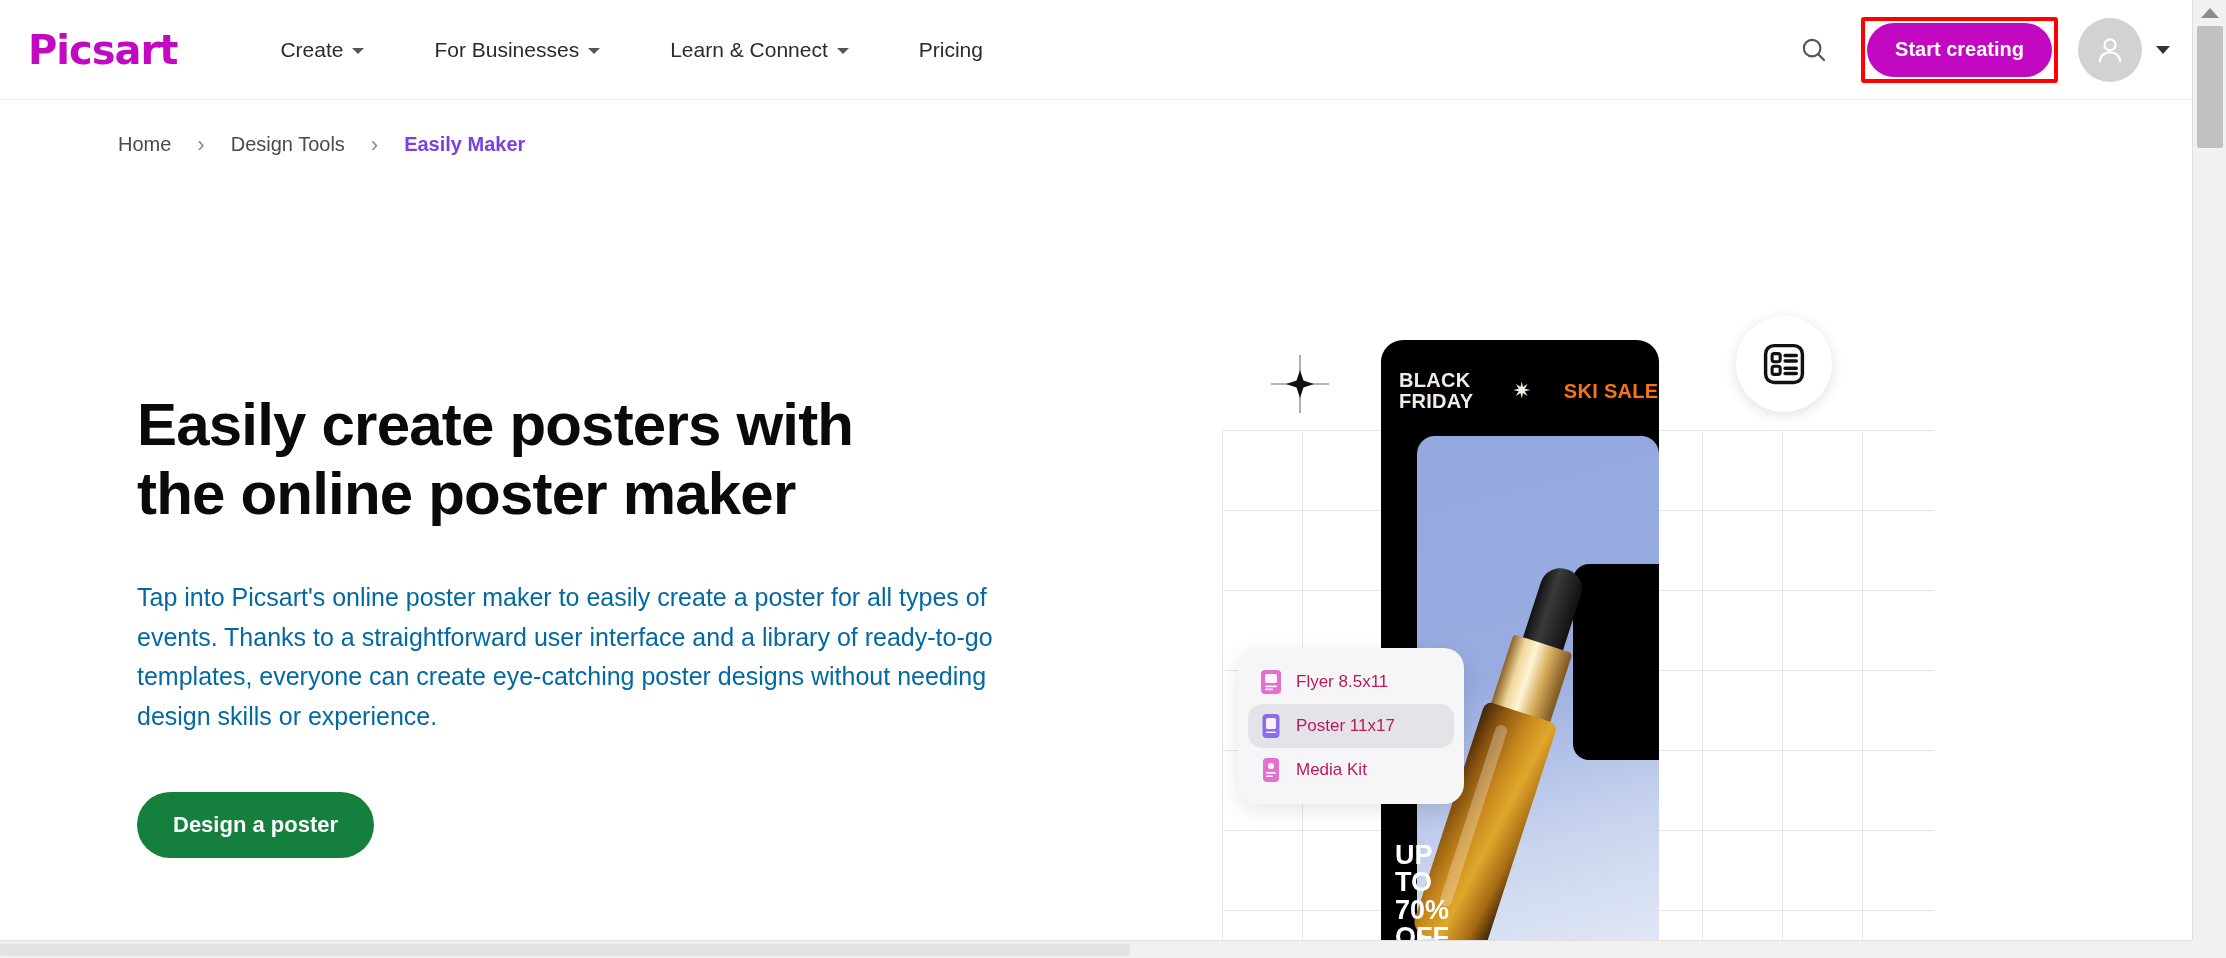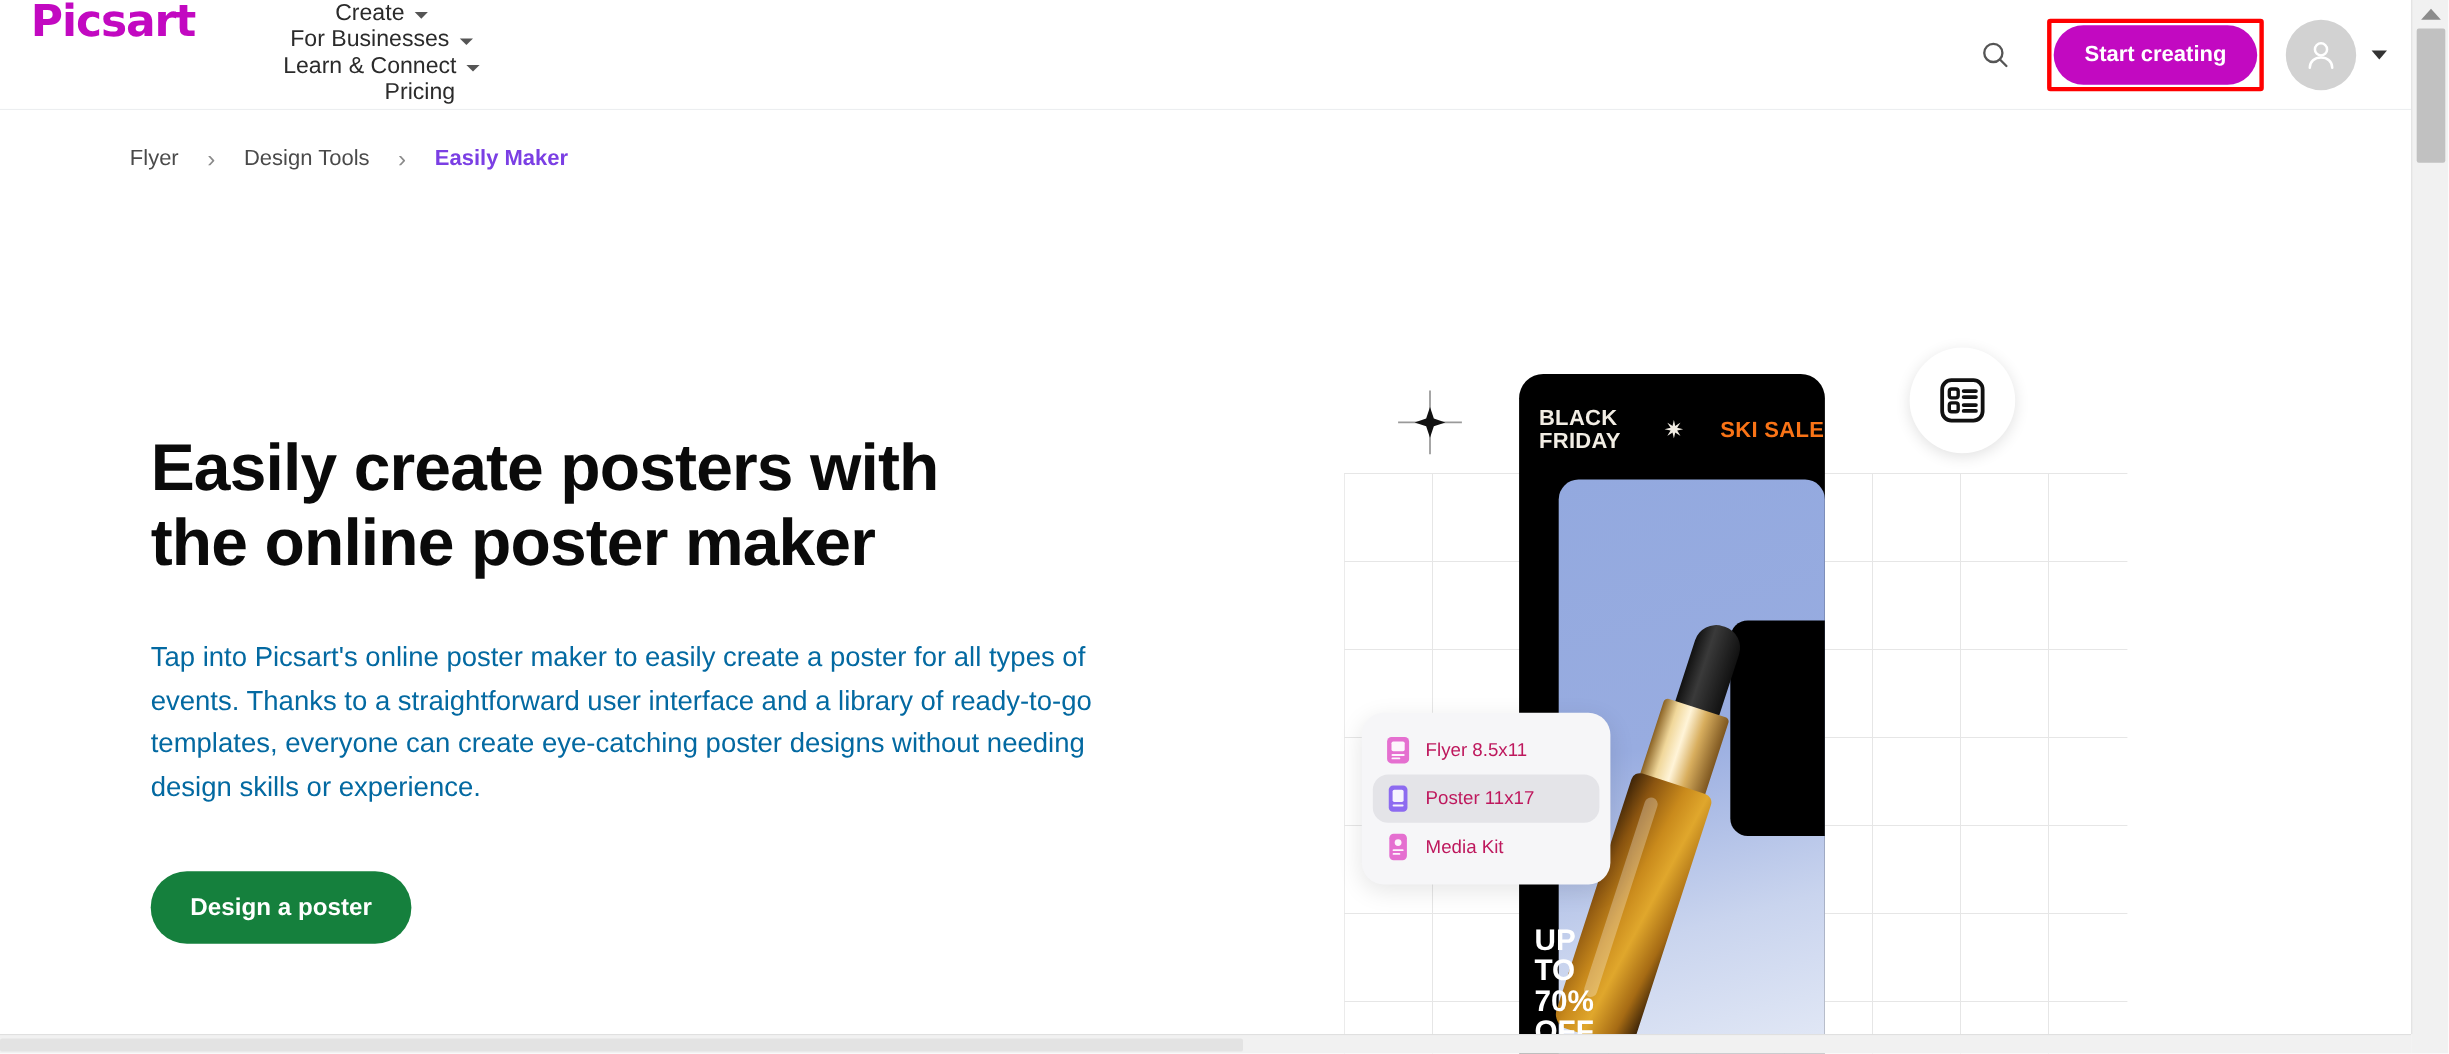--- a/index.html
+++ b/index.html
@@ -8,27 +8,27 @@
     background:#ffffff;
     font-family:"Liberation Sans", sans-serif;
     overflow:hidden;
   }
   #page { position:relative; width:2226px; height:958px; background:#fff; overflow:hidden; }
 
   
   #header {
     position:absolute; left:0; top:0; width:2192px; height:100px;
     background:#fff; border-bottom:1px solid #eceef0;
-    display:flex; 
+    display:flex; align-items:center;
   }
   #logo {
     margin-left:28px; font-size:40px; font-weight:bold; letter-spacing:-1px;
     color:#C209C1; line-height:1; font-family:"DejaVu Sans", sans-serif;
   }
-  #nav { display:flex; align-items:center; margin-left:80px; gap:0;flex-direction:column; }
+  #nav { display:flex; align-items:center; margin-left:103px; gap:0; }
   .nav-item {
     display:flex; align-items:center; gap:9px;
     font-size:21px; color:#2b2b2b; cursor:pointer; white-space:nowrap;
     padding:0 0; margin-right:70px;
   }
   .nav-item:last-child { margin-right:0; }
   .chev {
     width:0; height:0; border-left:6px solid transparent; border-right:6px solid transparent;
     border-top:6px solid #555; margin-top:3px;
   }
@@ -243,21 +243,21 @@
           <circle cx="12" cy="8.4" r="3.9" stroke="#fff" stroke-width="1.6"></circle>
           <path d="M4.8 20.2c0-4 3.2-6.6 7.2-6.6s7.2 2.6 7.2 6.6" stroke="#fff" stroke-width="1.6" stroke-linecap="round"></path>
         </svg>
       </div>
 
       <div id="avatar-chev"></div>
     </div>
   </div>
 
   <div id="breadcrumb">
-    <span class="crumb">Flyer</span>
+    <span class="crumb">Home</span>
     <span class="crumb-sep">›</span>
     <span class="crumb">Design Tools</span>
     <span class="crumb-sep">›</span>
     <span class="crumb current">Easily Maker</span>
   </div>
 
   <div id="hero-text">
     <h1 id="hero-title">Easily create posters with
 the online poster maker</h1>
     <p id="hero-desc">Tap into Picsart's online poster maker to easily create a poster for all types of events. Thanks to a straightforward user interface and a library of ready-to-go templates, everyone can create eye-catching poster designs without needing design skills or experience.</p>

